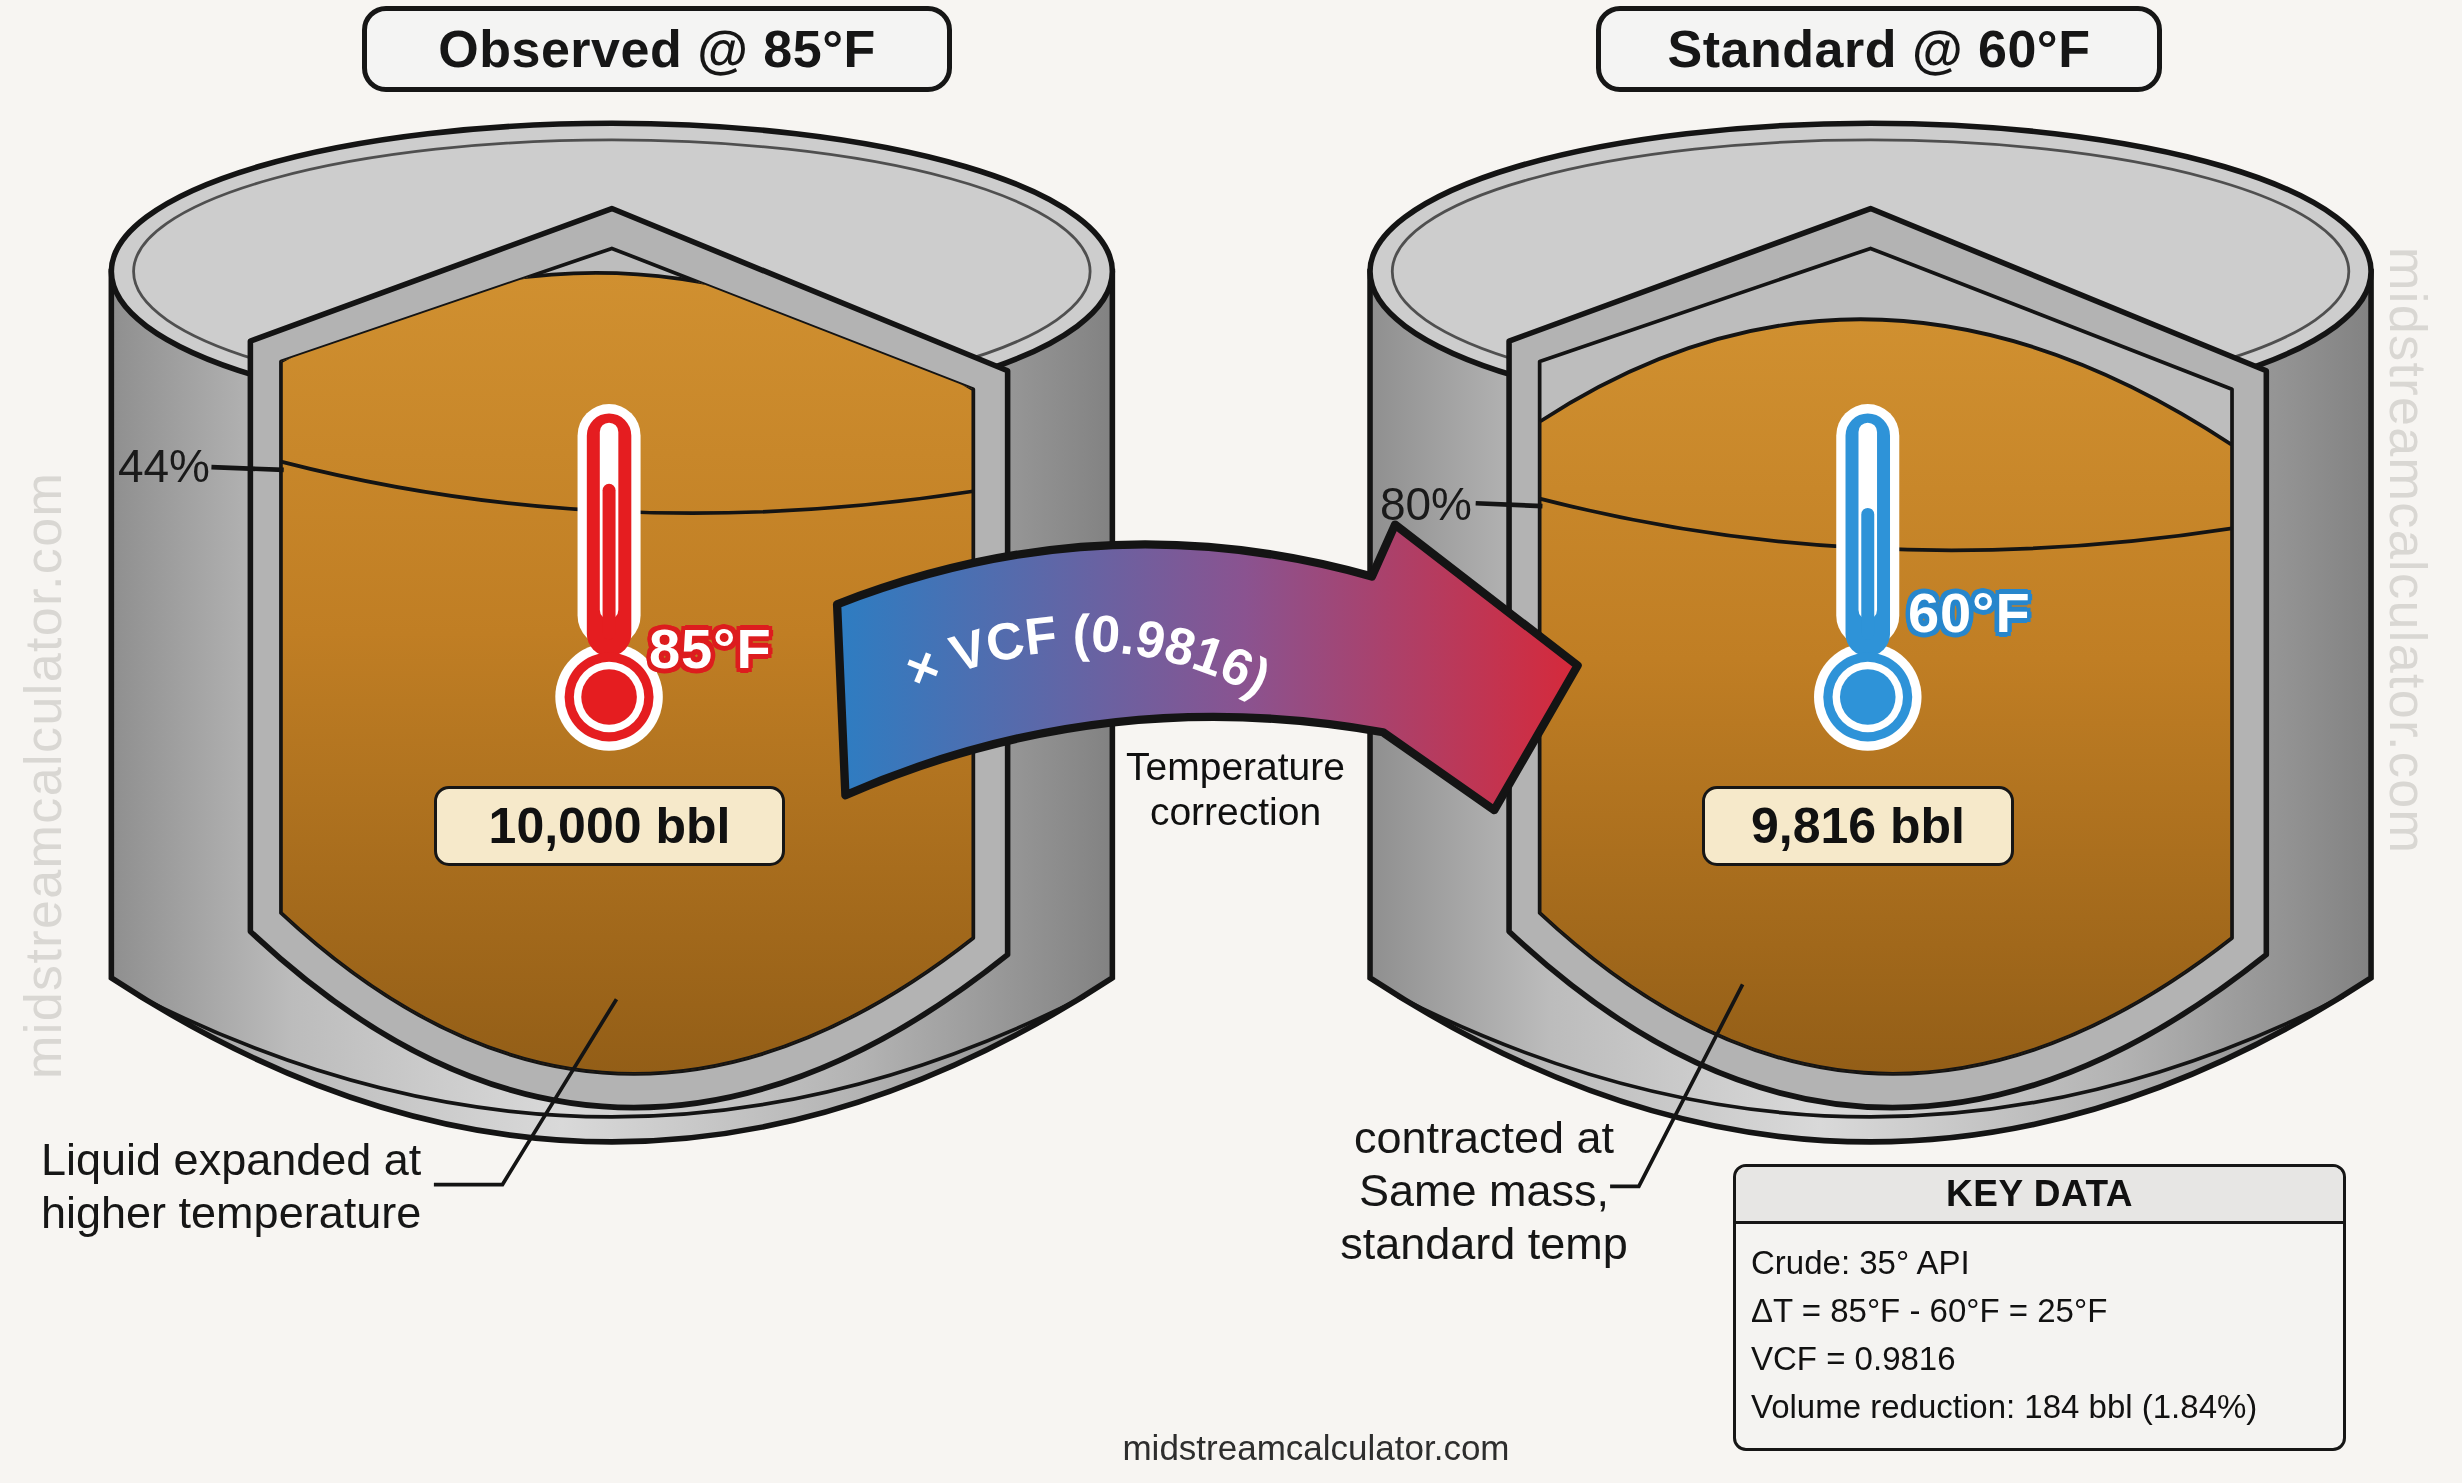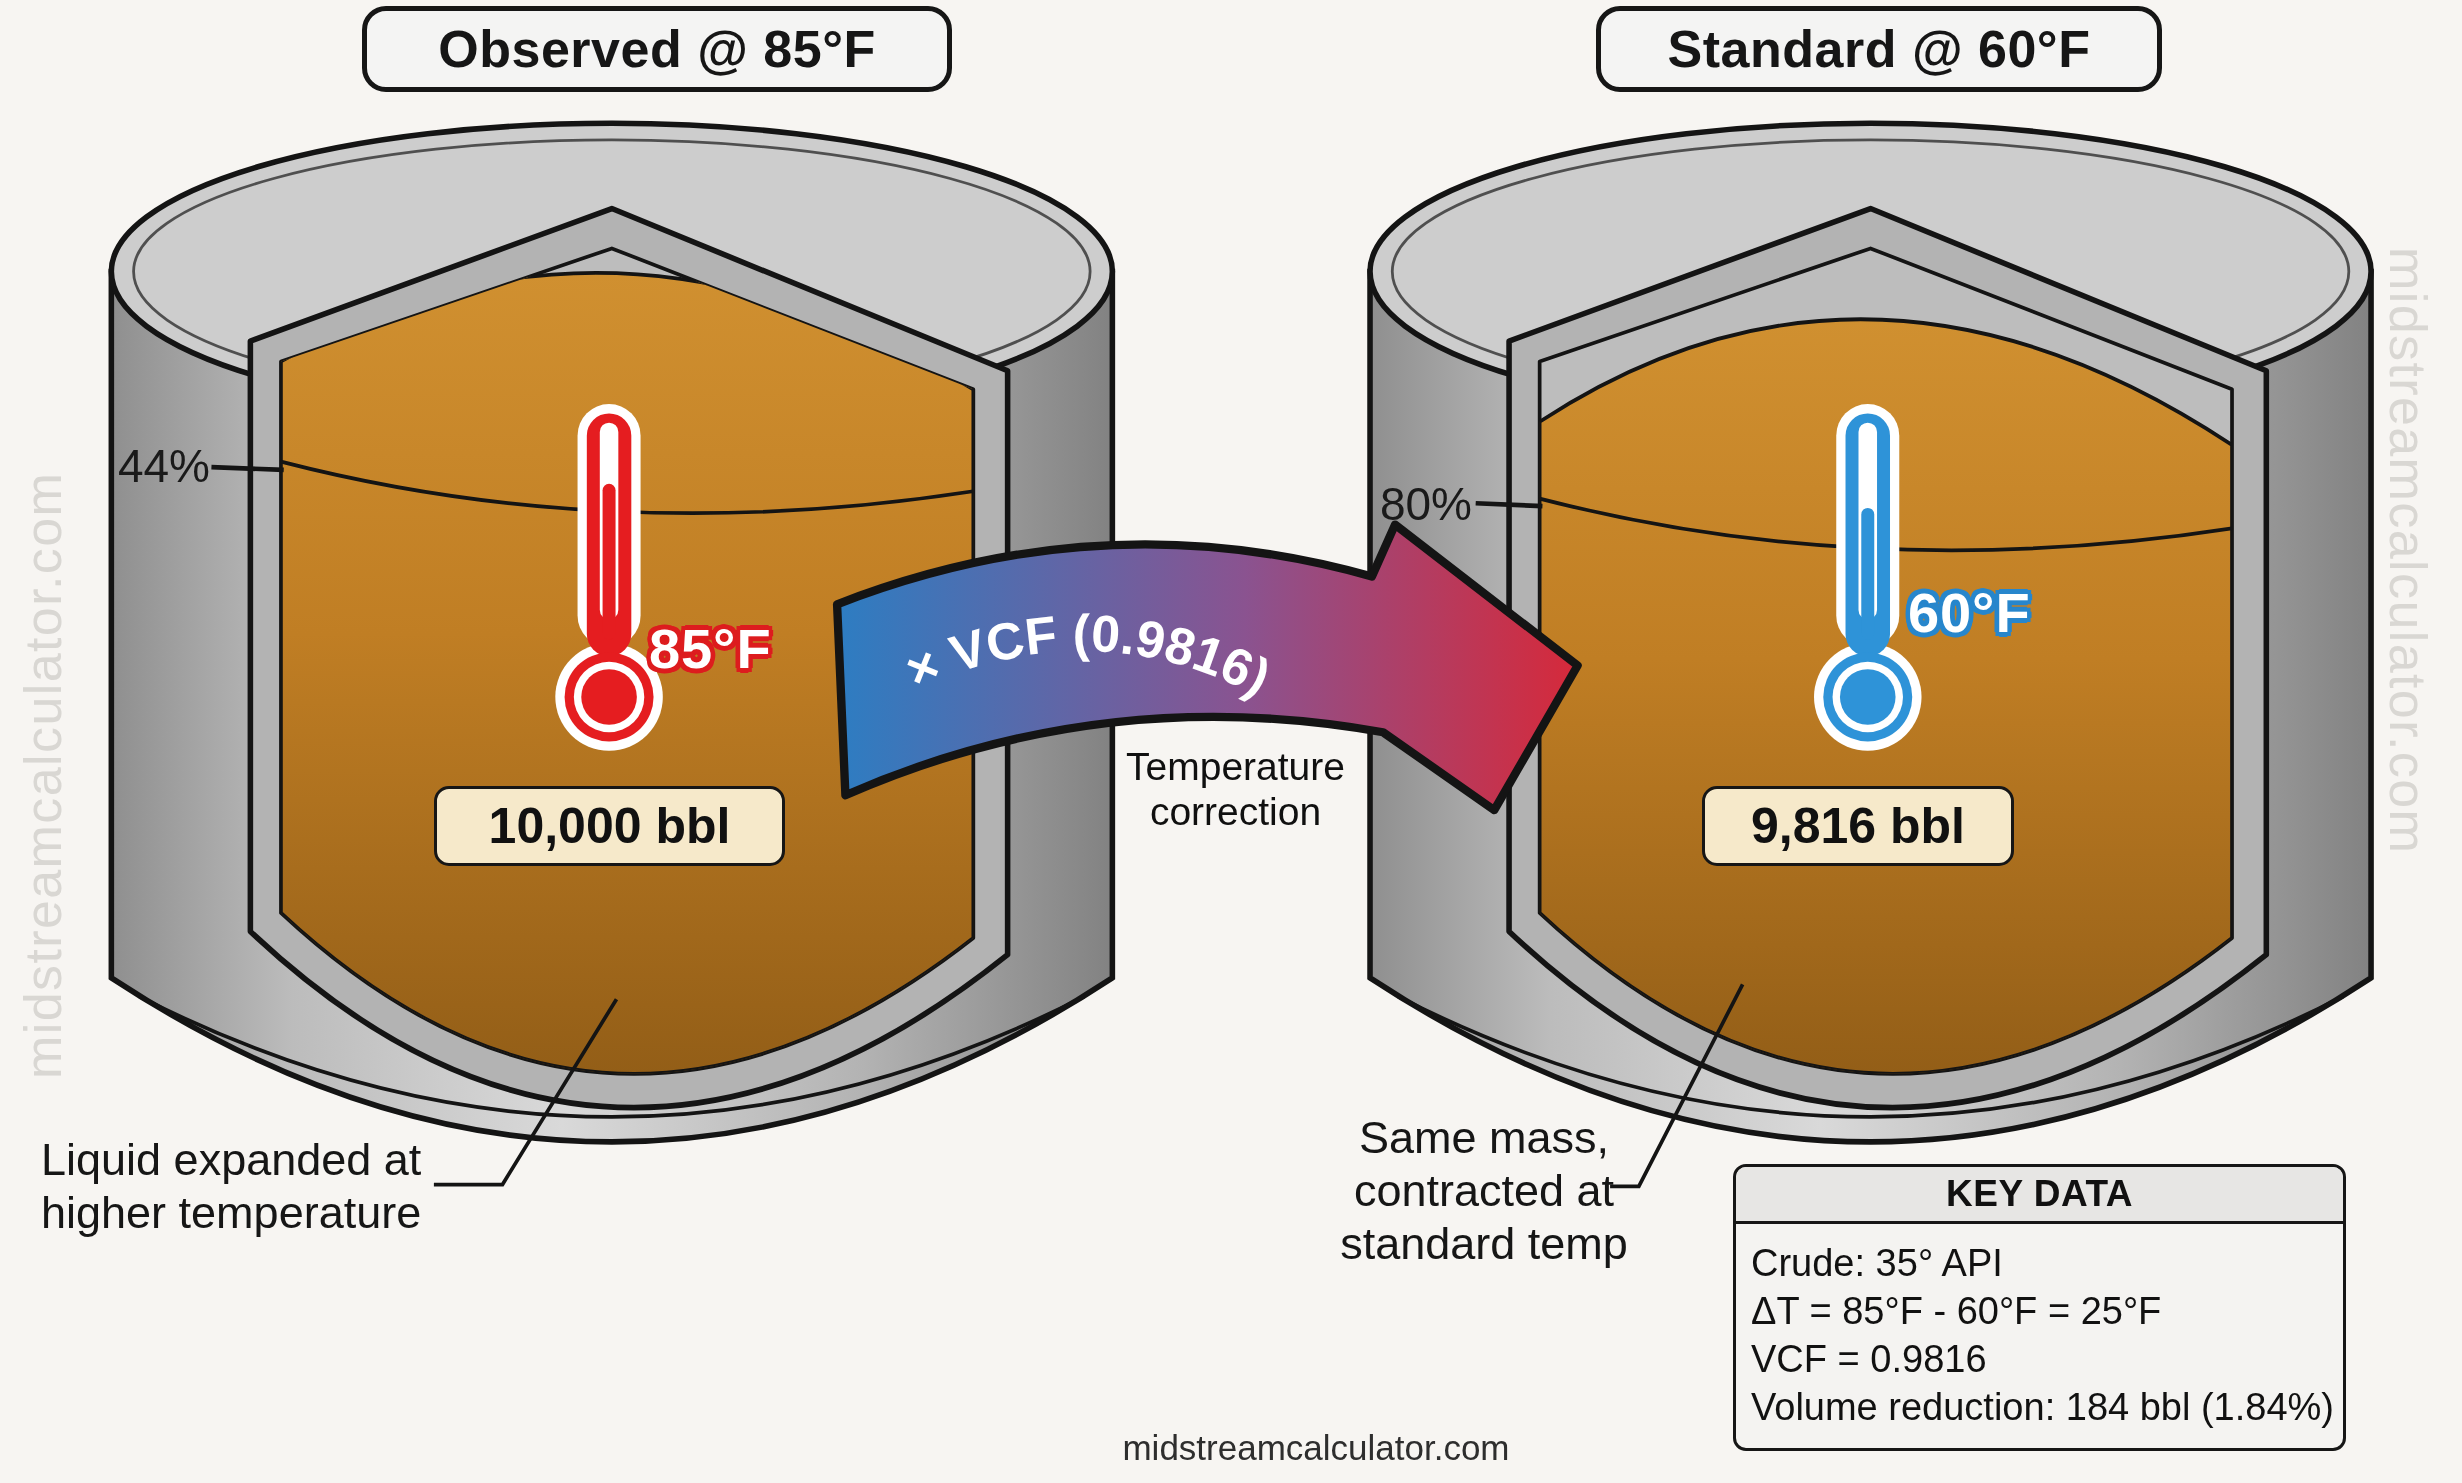--- a/index.html
+++ b/index.html
@@ -18,21 +18,21 @@
             0 -4.6px 0 #2786cc,0 4.6px 0 #2786cc,-4.6px 0 0 #2786cc,4.6px 0 0 #2786cc;}
   .vol-box{display:flex;align-items:center;justify-content:center;background:#f6e9ca;
            border:3.7px solid #161616;border-radius:15px;font-size:50px;font-weight:bold;color:#111;}
   .arrow-caption{text-align:center;font-size:39px;line-height:45px;color:#101010;}
   .ann{font-size:45px;line-height:53px;color:#161616;margin-left:15px;}
   .ann-right{text-align:center;}
   .keydata{background:#f4f3f1;border:3.7px solid #161616;border-radius:13px;overflow:hidden;}
   .keydata-header{background:#e7e6e4;border-bottom:3.7px solid #161616;text-align:center;
                   font-size:37px;font-weight:bold;line-height:54px;letter-spacing:0.5px;color:#111;}
   .keydata-body{padding:15px 16.7px 16.7px 15px;}
-  .keydata-row{font-size:38px;line-height:48px;color:#111;white-space:nowrap;}
+  .keydata-row{font-size:33px;line-height:48px;color:#111;white-space:nowrap;}
   .wm-side{font-size:52px;letter-spacing:1.4px;color:#d9d7d3;white-space:nowrap;transform-origin:0 0;}
   .wm-bottom{font-size:35px;color:#2e2e2e;text-align:center;}
 </style>
 </head>
 <body>
 
 <div class="stage">
 
   <svg class="scene" width="2462" height="1483" viewBox="0 0 2656 1600" xmlns="http://www.w3.org/2000/svg" xmlns:xlink="http://www.w3.org/1999/xlink">
     <defs>
@@ -138,22 +138,22 @@
     <div>Temperature</div>
     <div>correction</div>
   </div>
 
   <div class="label ann" style="left:26px;top:1133px;">
     <div>Liquid expanded at</div>
     <div>higher temperature</div>
   </div>
 
   <div class="label ann ann-right" style="left:1279px;top:1111px;width:380px;">
+    <div>contracted at</div>
     <div>Same mass,</div>
-    <div>contracted at</div>
     <div>standard temp</div>
   </div>
 
   <div class="label keydata" style="left:1733px;top:1164px;width:607px;">
     <div class="keydata-header">KEY DATA</div>
     <div class="keydata-body">
       <div class="keydata-row">Crude: 35° API</div>
       <div class="keydata-row">ΔT = 85°F - 60°F = 25°F</div>
       <div class="keydata-row">VCF = 0.9816</div>
       <div class="keydata-row">Volume reduction: 184 bbl (1.84%)</div>

